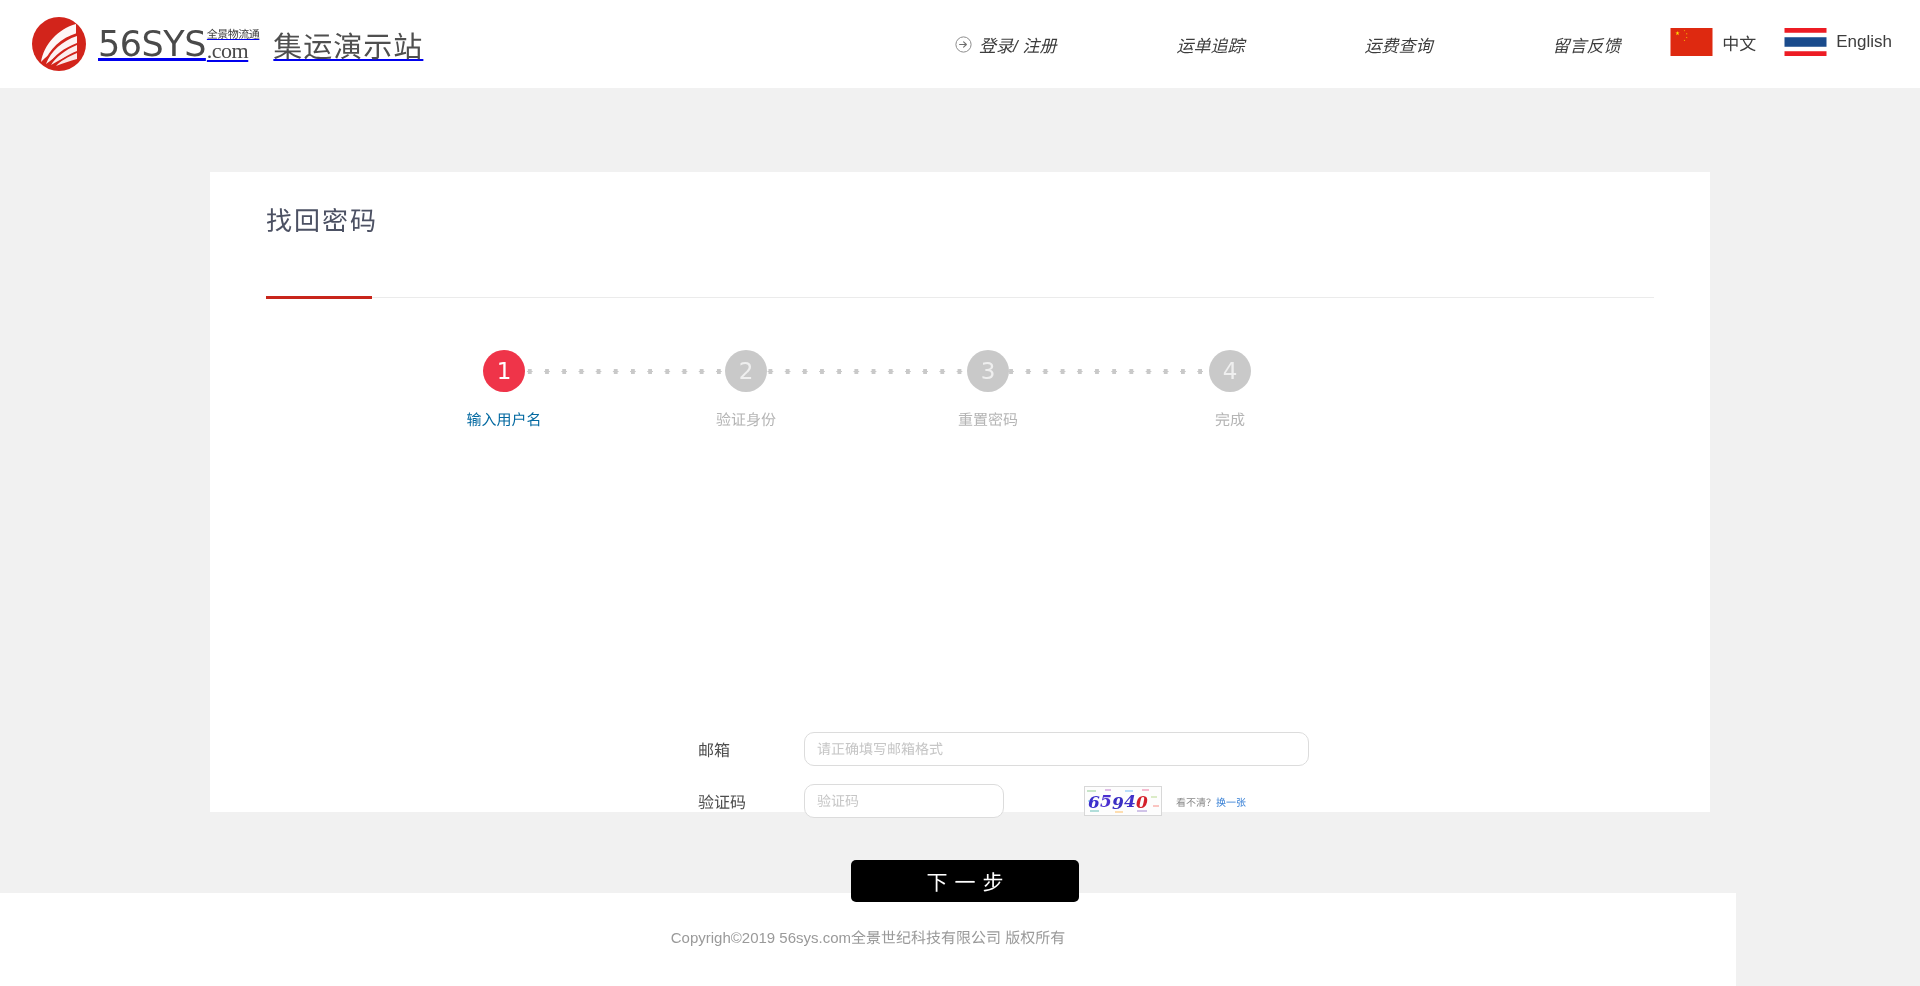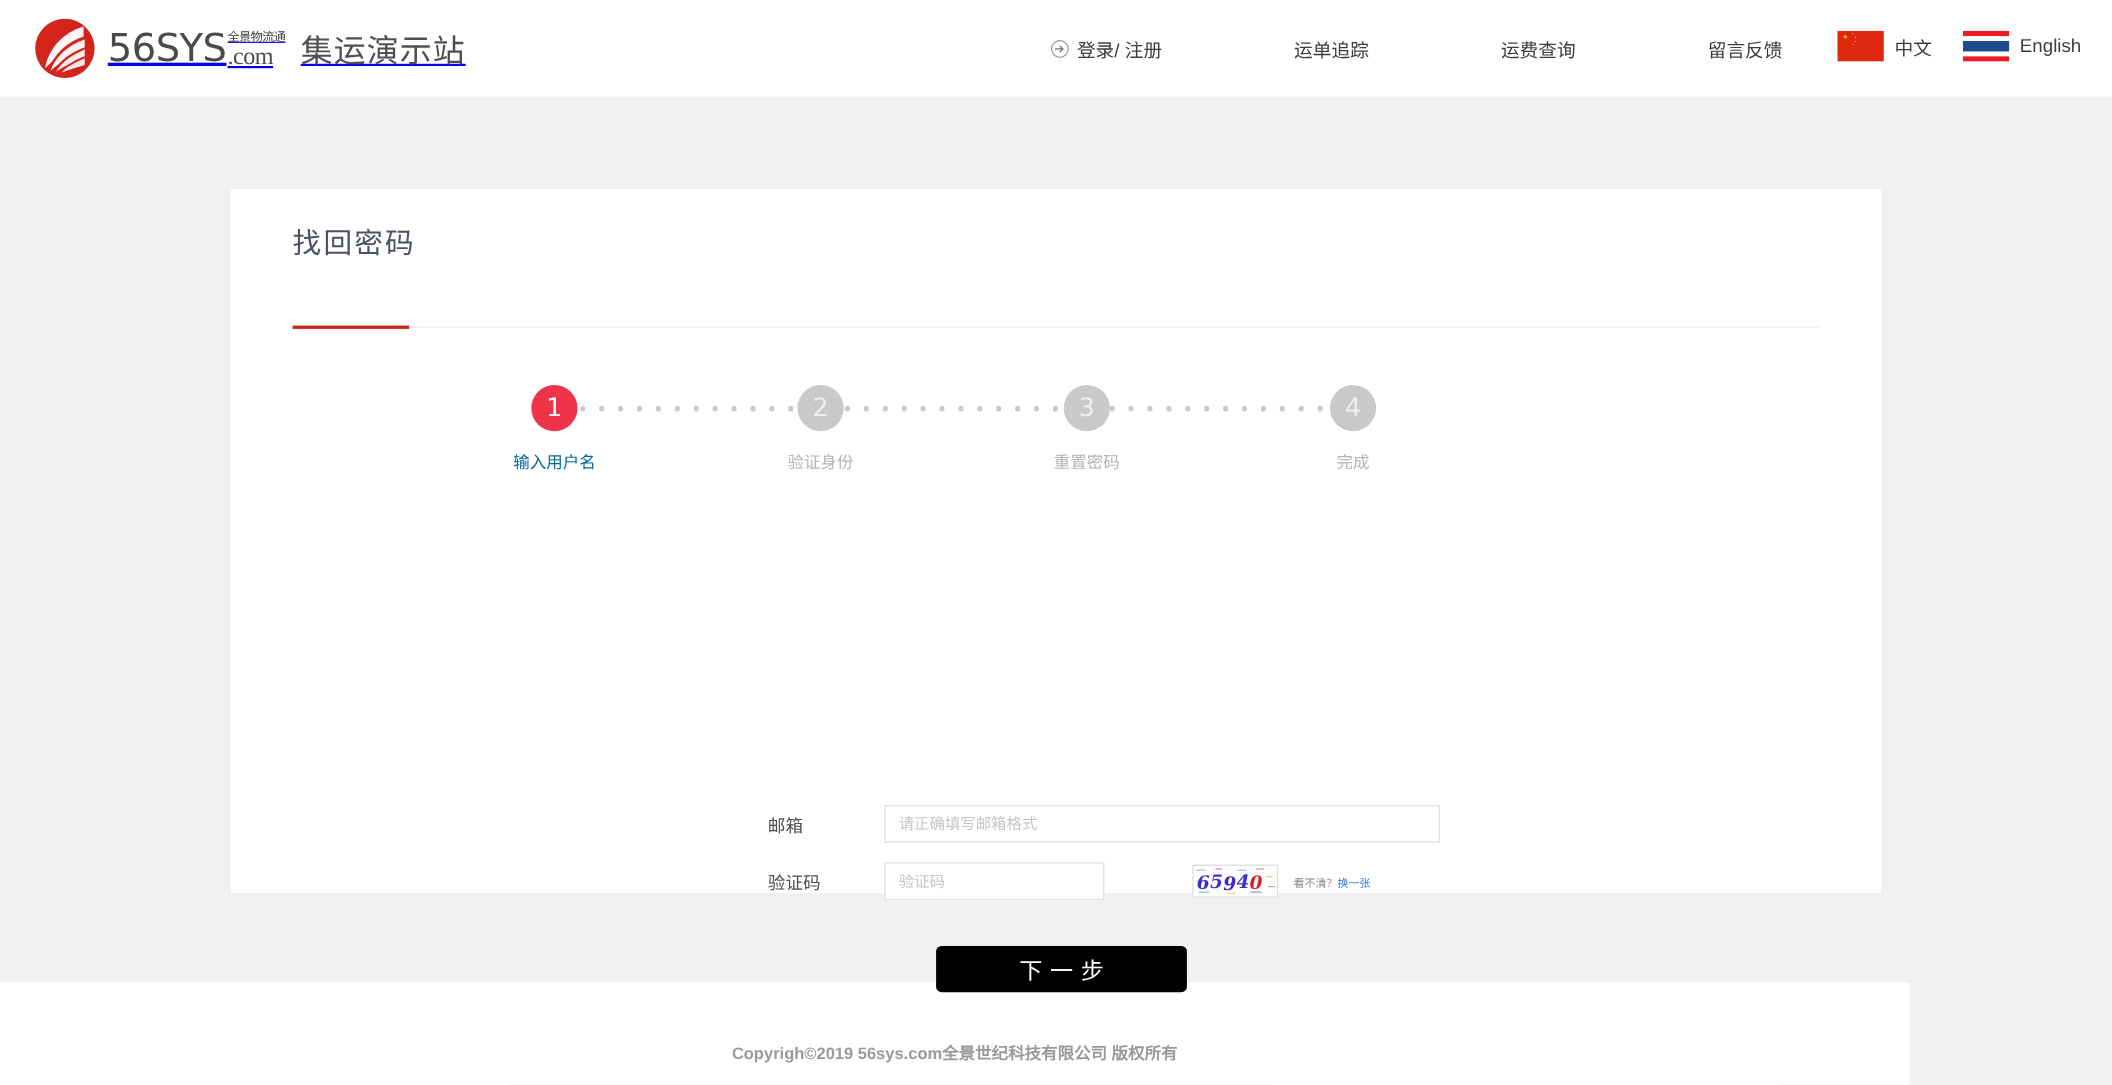--- a/index.html
+++ b/index.html
@@ -76,20 +76,21 @@
     font-weight: 400;
   }
 
   .nav {
     position: absolute;
     left: 955px;
     top: 0;
     height: 88px;
     display: flex;
     align-items: center;
+    font-style: italic;
   }
   .nav-item {
     font-size: 17px;
     color: #3d3d3d;
     text-decoration: none;
     white-space: nowrap;
     display: flex;
     align-items: center;
     cursor: pointer;
   }
@@ -247,21 +248,21 @@
     width: 88px;
     font-size: 16px;
     color: #4d4d4d;
     margin-right: 18px;
     flex: 0 0 88px;
     white-space: nowrap;
   }
   .text-input {
     height: 34px;
     border: 1px solid #dcdcdc;
-    border-radius: 0;
+    border-radius: 10px;
     background: #fff;
     padding: 0 12px;
     font-size: 14px;
     color: #333;
     outline: none;
     font-family: "Liberation Sans", sans-serif;
   }
   .text-input::placeholder { color: #c6c6c6; }
   .input-email { width: 505px; }
   .input-captcha { width: 200px; }
@@ -306,24 +307,23 @@
     cursor: pointer;
     font-family: Liberation Sans, sans-serif;
   }
 
   
   .footer {
     width: 1736px;
     height: 93px;
     background: #ffffff;
     display: flex;
-    align-items: center;
+    align-items: flex-start;
     justify-content: center;
     padding-top: 33px;
-    font-weight: bold;
   }
   .footer-text {
     font-size: 15px;
     color: #9a9a9a;
     white-space: nowrap;
   }
 </style>
 </head>
 <body>
 

